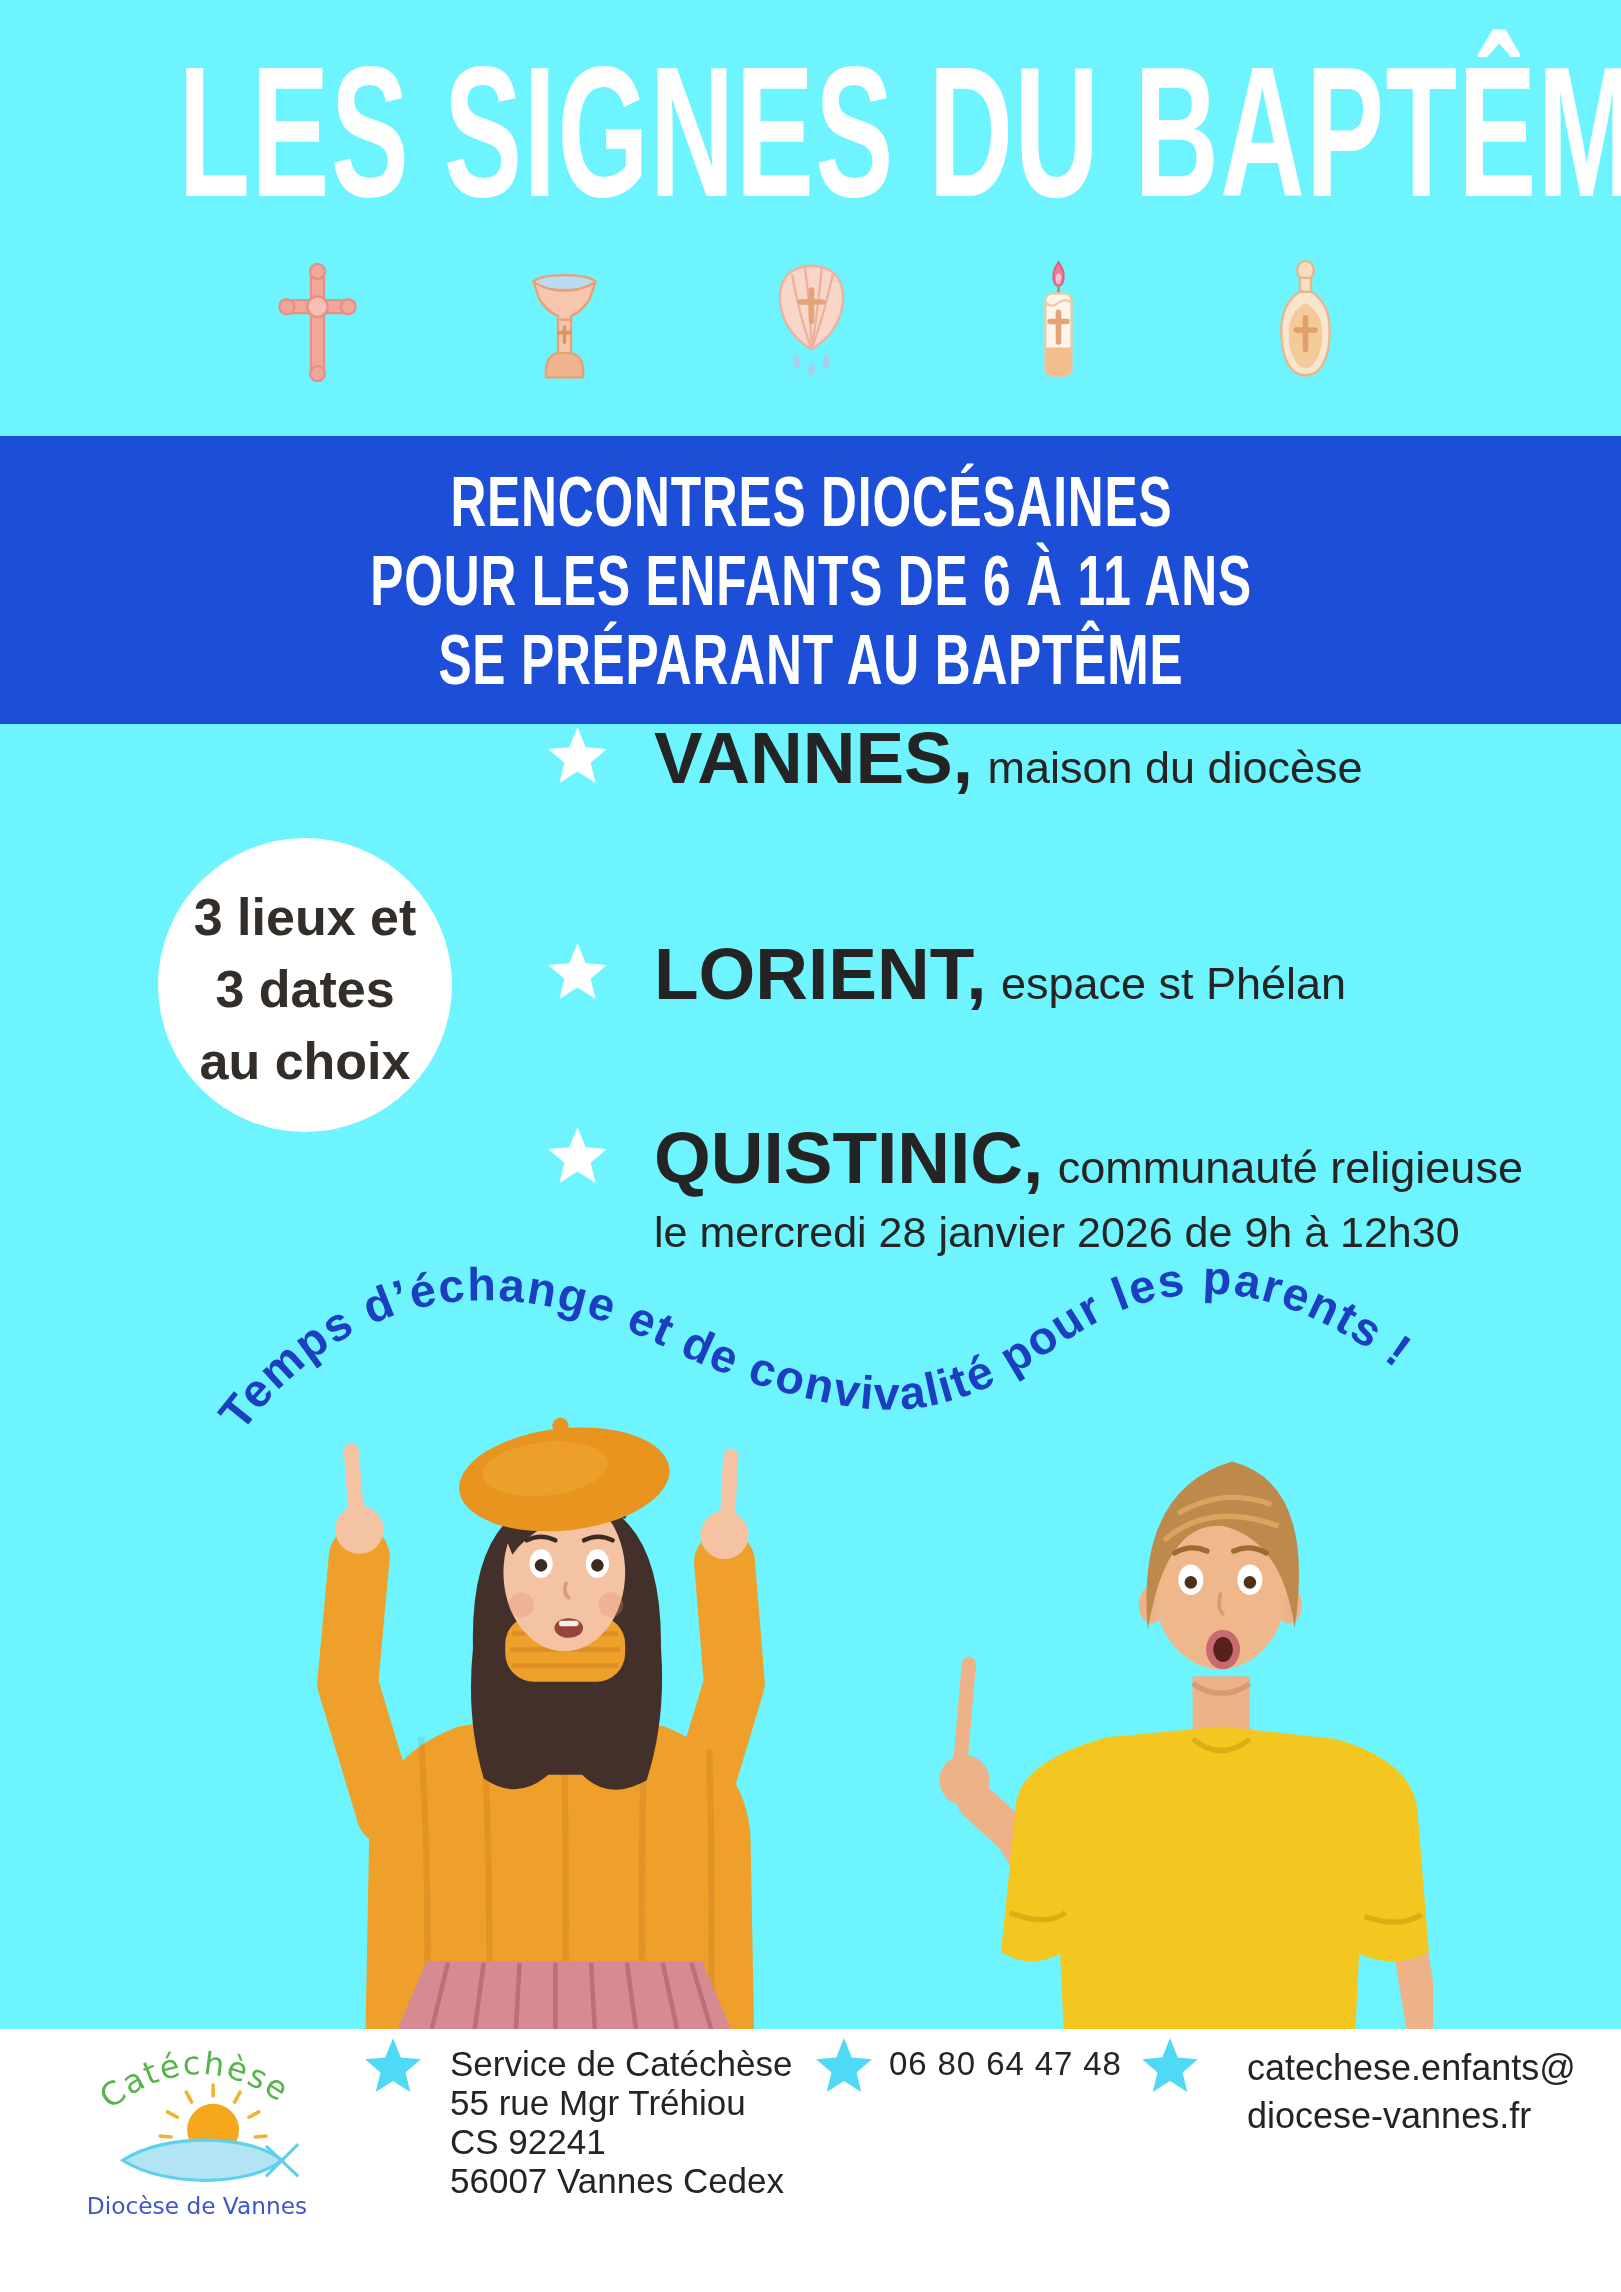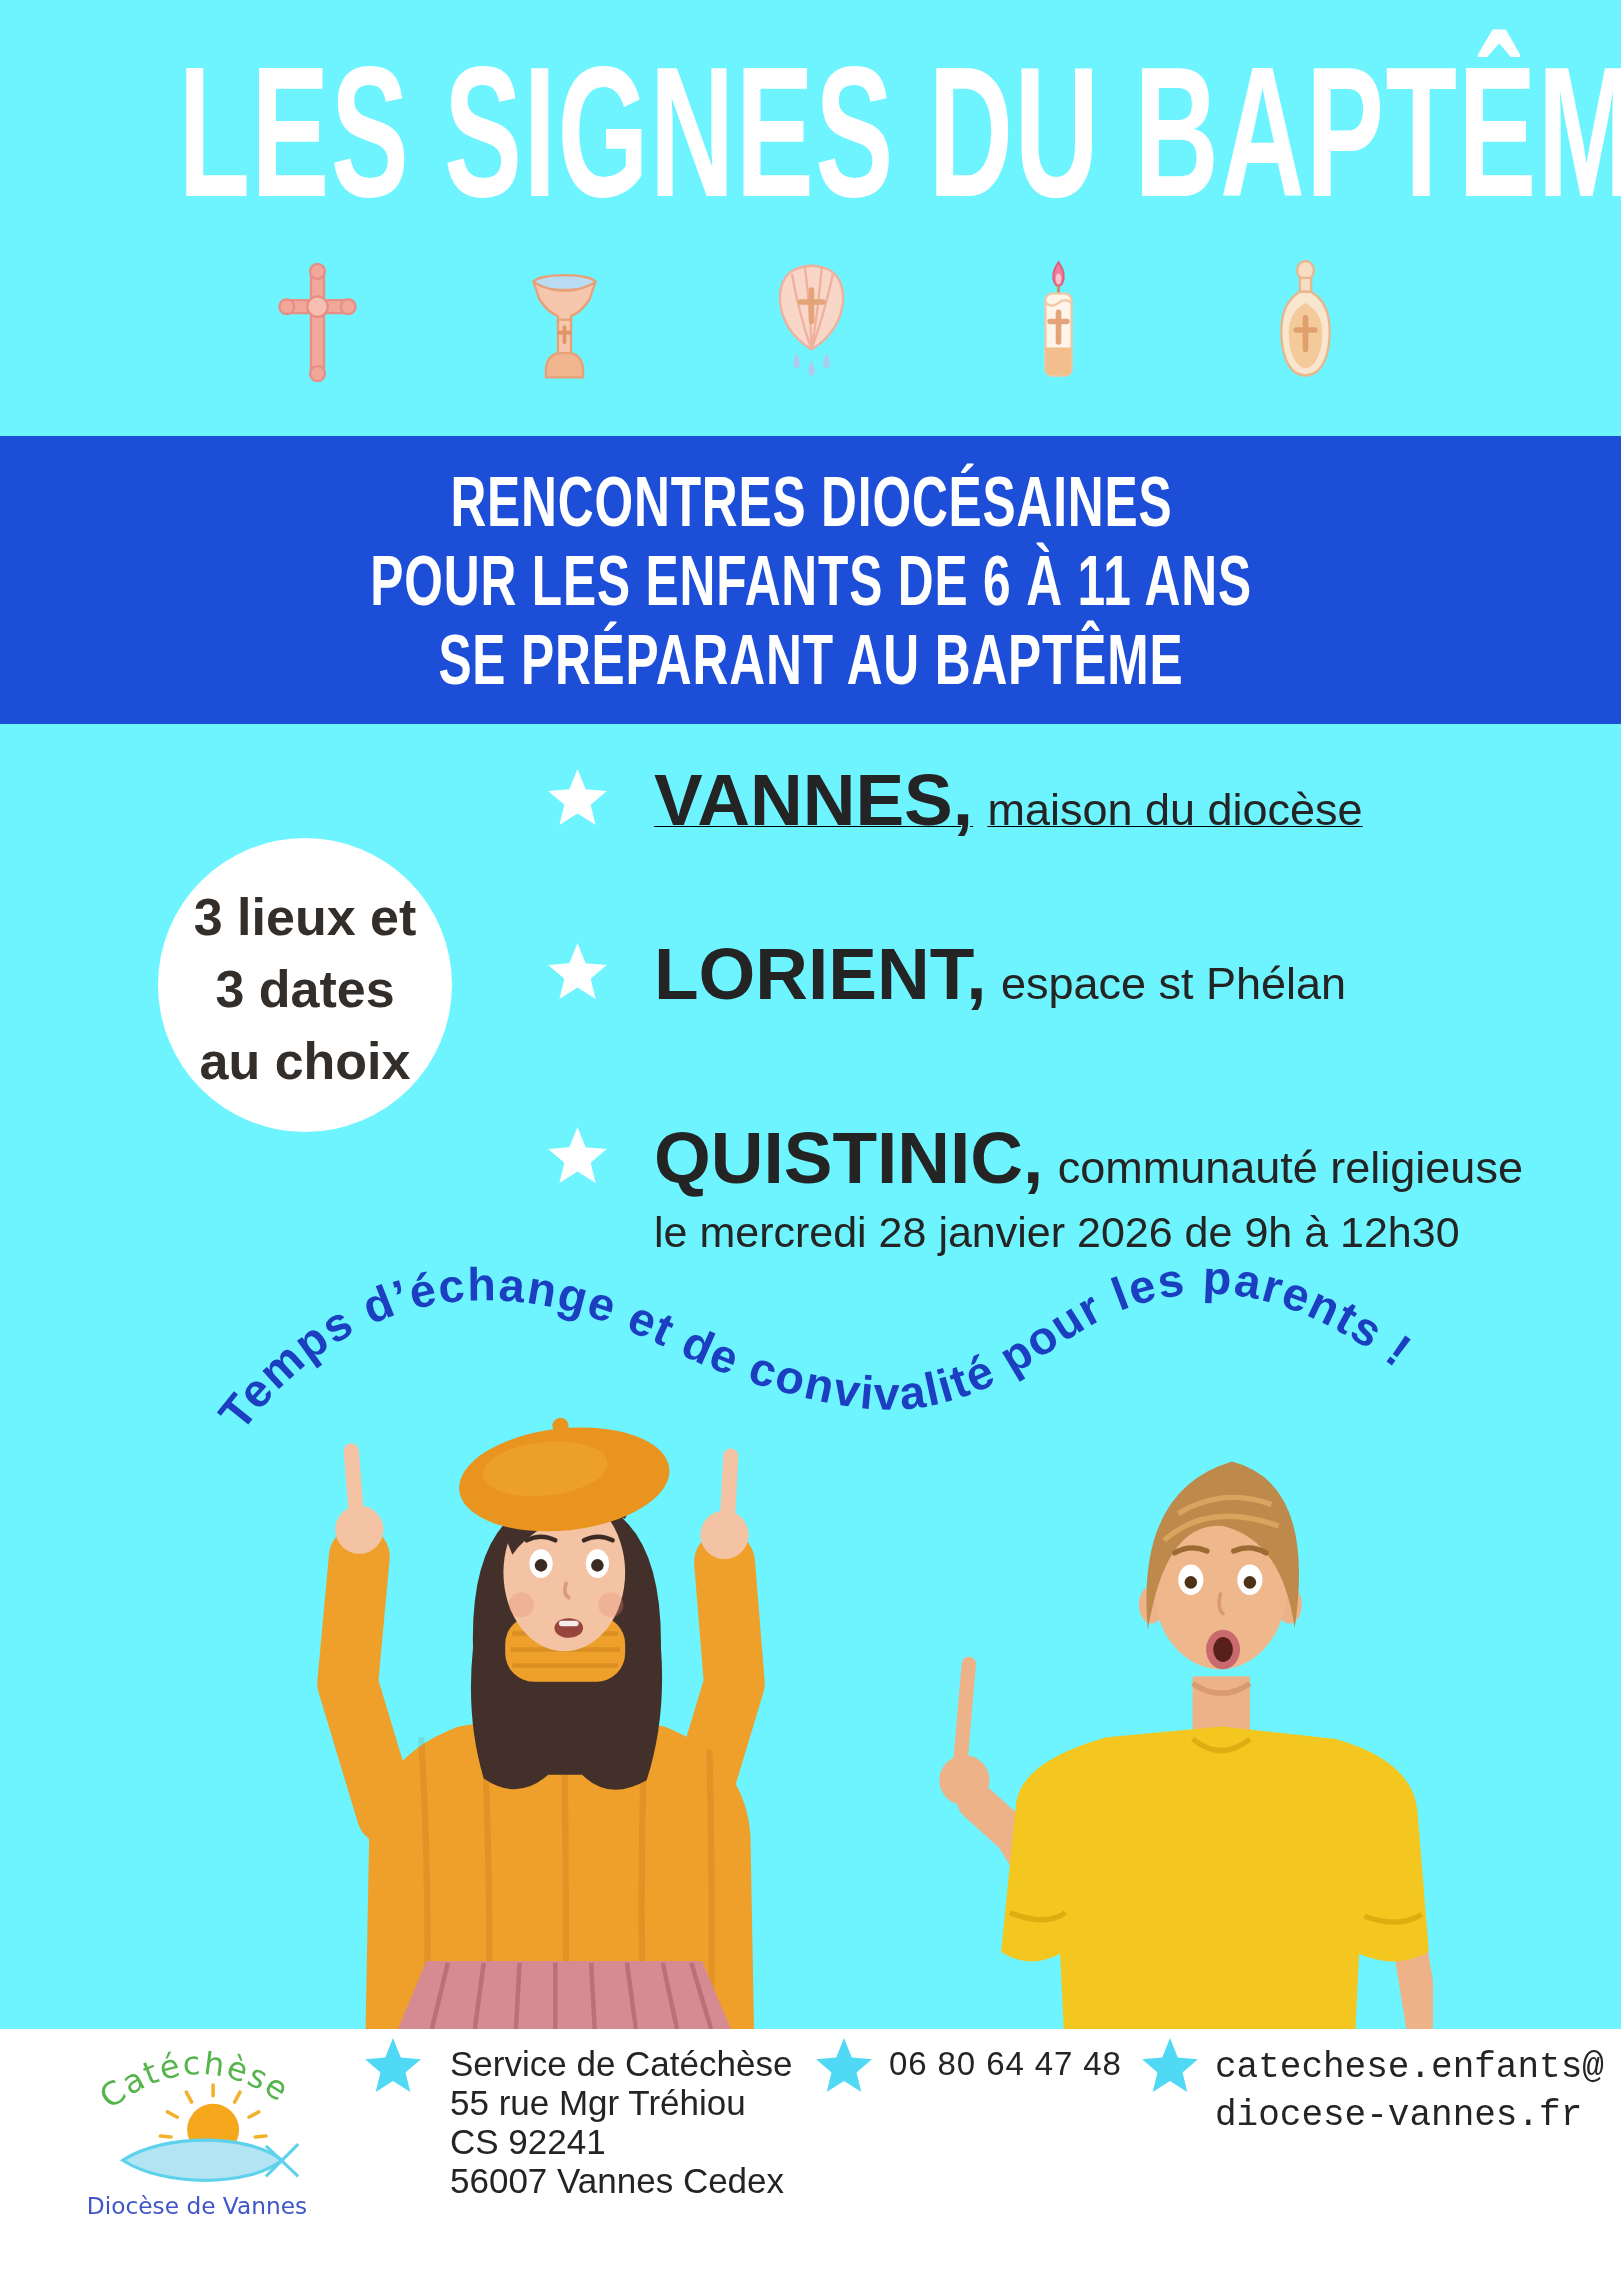--- a/index.html
+++ b/index.html
@@ -37,42 +37,42 @@
   .badge-line{
     font-size:52px;font-weight:700;color:#332E29;line-height:64px;white-space:nowrap;margin-top:8px;
   }
   
   .event{position:absolute;left:548px;padding-left:106px;}
   .event-star{position:absolute;left:0;top:10.7px;}
   .event-head{white-space:nowrap;}
   .event-city{font-size:73px;font-weight:700;color:#242424;}
   .event-venue{font-size:45px;font-weight:400;color:#242424;margin-left:14.3px;}
   .event-date{font-size:43px;font-weight:400;color:#242424;margin-top:9px;white-space:nowrap;}
-  #event-0{top:758px;text-decoration:underline;}
+  #event-0{top:716px;}
   #event-1{top:932px;}
   #event-2{top:1116px;}
   
   .wave-svg{position:absolute;left:179px;top:1254px;}
   .wave-svg text{
     font-family:"Liberation Sans",sans-serif;font-size:52px;font-weight:700;
     letter-spacing:2px;fill:#1C3EC0;
   }
   
   .children-svg{position:absolute;left:161px;top:1415px;}
   
   .footer{position:absolute;left:0;top:2029px;width:100%;height:263px;background:#ffffff;}
   .logo-svg{position:absolute;left:85px;top:21.5px;}
   .footer-star{position:absolute;top:9px;}
   #footer-star-1{left:365px;}
   #footer-star-2{left:816px;}
   #footer-star-3{left:1142px;}
   .footer-block{position:absolute;top:15px;color:#242424;}
   .address-block{left:450px;font-size:35px;line-height:39px;}
   .phone-block{left:889px;font-size:33px;line-height:39px;letter-spacing:0.9px;}
-  .email-block{left:1215px;font-size:36px;line-height:48px;font-family:Liberation Mono, monospace;}
+  .email-block{left:1247px;font-size:36px;line-height:48px;}
 </style>
 </head>
 <body>
 
 <div class="poster">
 
   <div class="title">LES SIGNES DU BAPTÊME</div>
 
   <div class="icons-row">
     <span>

